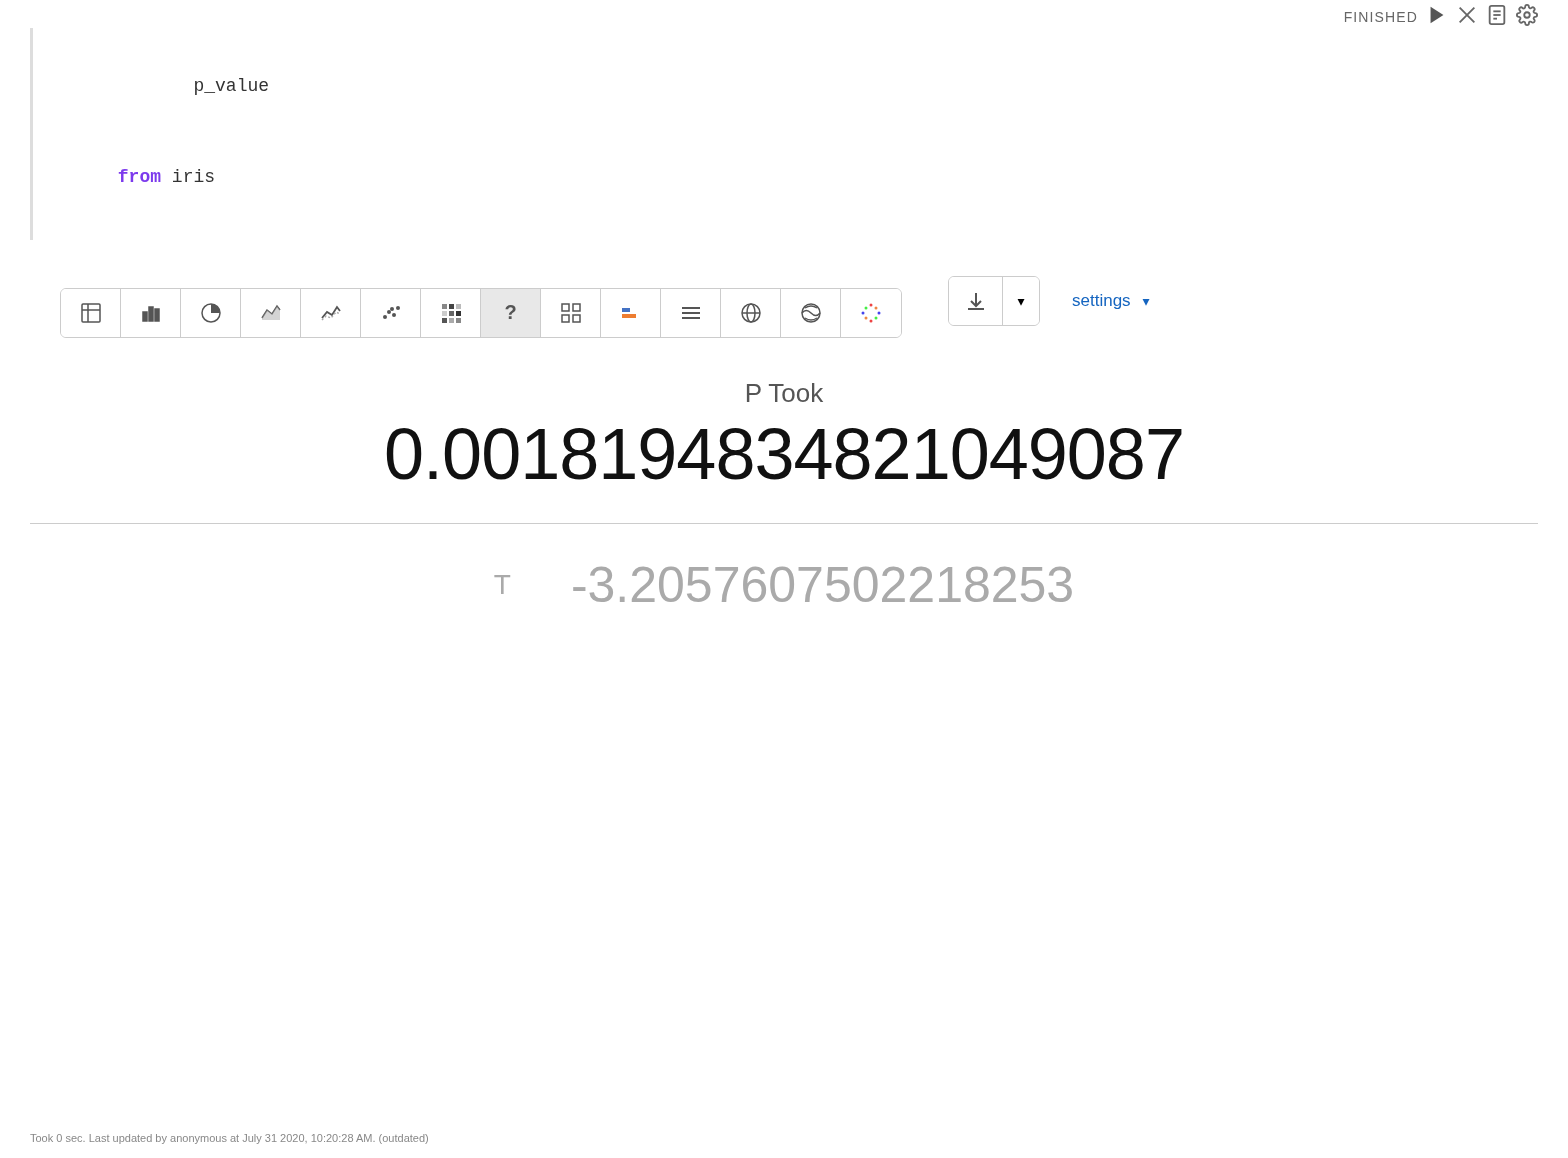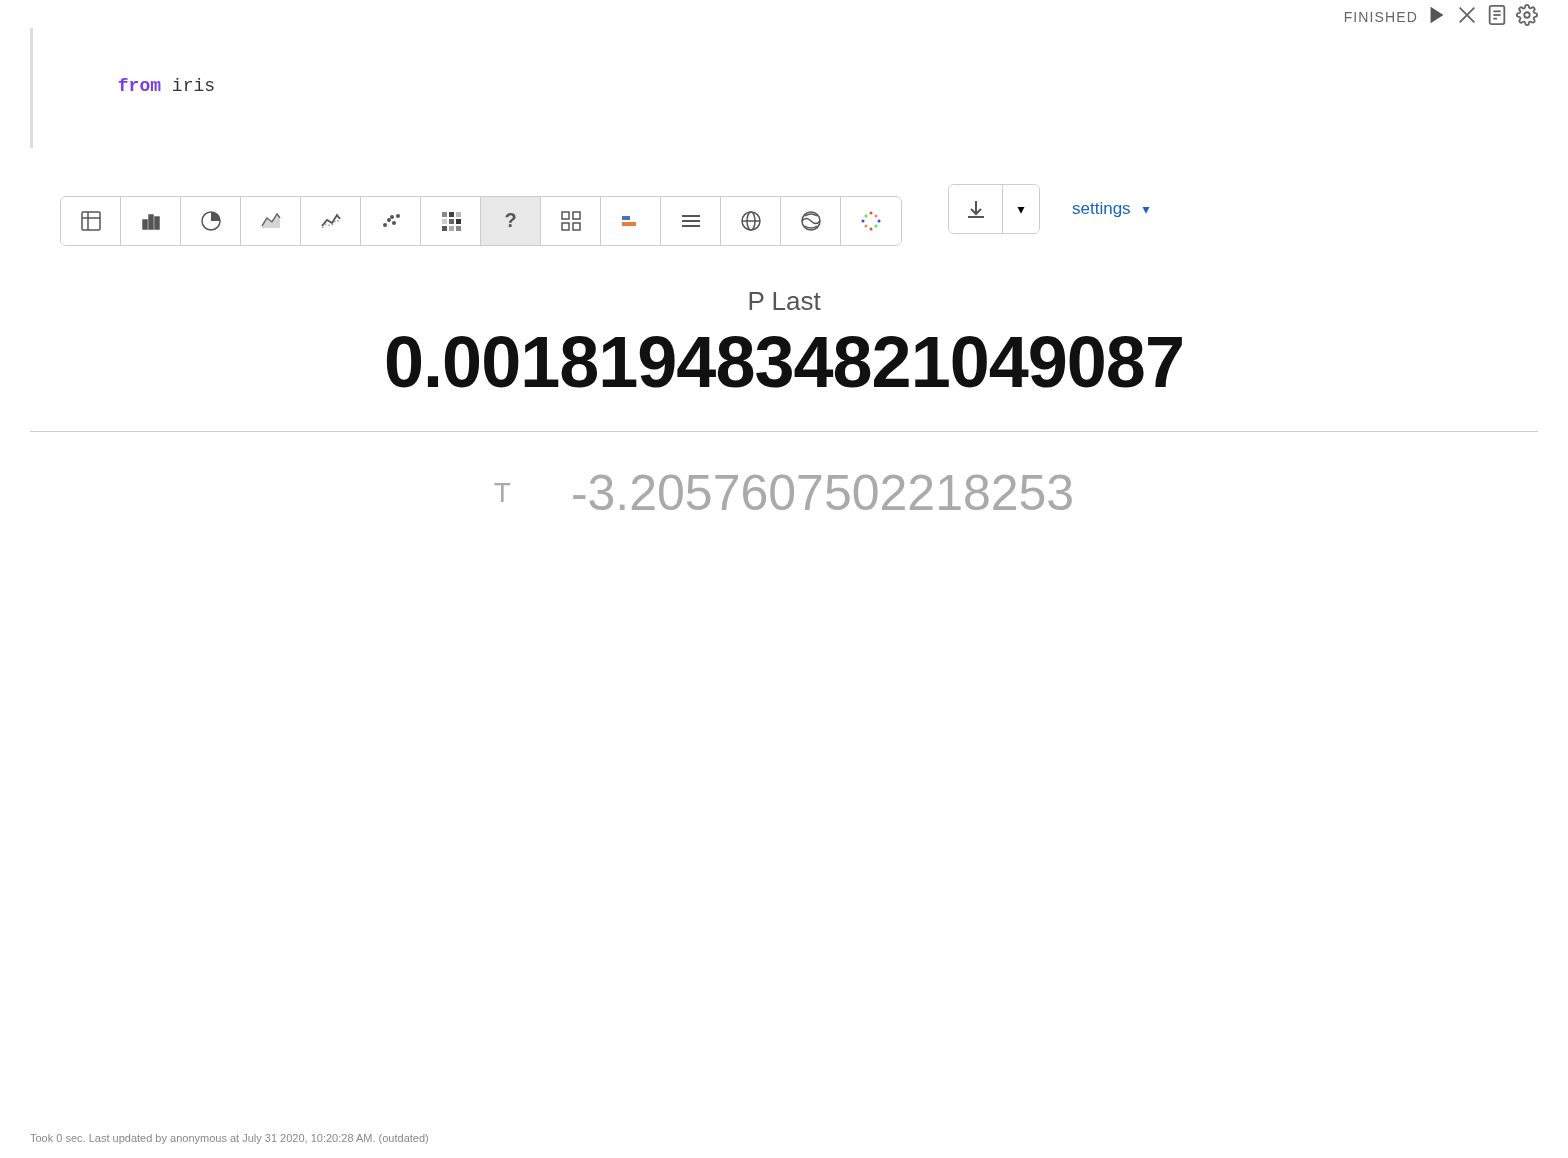--- a/index.html
+++ b/index.html
@@ -107,20 +107,23 @@
 
       <span style="cursor:pointer; color: #555;">
         <svg class="svg-icon" viewBox="0 0 24 24" fill="none" stroke="#666" stroke-width="2">
           <circle cx="12" cy="12" r="3"></circle>
           <path d="M19.4 15a1.65 1.65 0 00.33 1.82l.06.06a2 2 0 010 2.83 2 2 0 01-2.83 0l-.06-.06a1.65 1.65 0 00-1.82-.33 1.65 1.65 0 00-1 1.51V21a2 2 0 01-4 0v-.09A1.65 1.65 0 009 19.4a1.65 1.65 0 00-1.82.33l-.06.06a2 2 0 01-2.83-2.83l.06-.06A1.65 1.65 0 004.68 15a1.65 1.65 0 00-1.51-1H3a2 2 0 010-4h.09A1.65 1.65 0 004.6 9a1.65 1.65 0 00-.33-1.82l-.06-.06a2 2 0 012.83-2.83l.06.06A1.65 1.65 0 009 4.68a1.65 1.65 0 001-1.51V3a2 2 0 014 0v.09a1.65 1.65 0 001 1.51 1.65 1.65 0 001.82-.33l.06-.06a2 2 0 012.83 2.83l-.06.06A1.65 1.65 0 0019.4 9a1.65 1.65 0 001.51 1H21a2 2 0 010 4h-.09a1.65 1.65 0 00-1.51 1z"></path>
         </svg>
       </span>
     </div>
 
     <div class="code-line">
+      <span style="color:#333;">       p_value</span>
+    </div>
+    <div class="code-line">
       <span style="color:#7c3aed; font-weight:600;">from</span><span style="color:#333;"> iris</span>
     </div>
   </div>
 
   <div class="toolbar-row">
     <div class="chart-toolbar">
 
       <button class="chart-btn" title="Table">
         <svg width="22" height="22" viewBox="0 0 22 22" fill="none" stroke="#555" stroke-width="1.5">
           <rect x="2" y="2" width="18" height="18" rx="1"></rect>
@@ -253,22 +256,22 @@
       </button>
     </div>
 
     <button style="margin-left:16px; padding:0 16px; height:48px; background:none; border:none; cursor:pointer; display:flex; align-items:center; gap:12px;">
       <span style="color:#1565c0; font-size:17px; font-weight:500;">settings</span>
       <span style="color:#1565c0; font-size:14px;">▾</span>
     </button>
   </div>
 
   <div style="display:flex; flex-direction:column; align-items:center; margin-top:40px;">
-    <span style="font-size:26px; color:#555; font-weight:400;">P Last</span>
-    <span style="font-size:72px; color:#111; font-weight:700; letter-spacing:-1px; margin-top:4px;">0.0018194834821049087</span>
+    <span style="font-size:26px; color:#555; font-weight:400;">P Took</span>
+    <span style="font-size:72px; color:#111; font-weight:400; letter-spacing:-1px; margin-top:4px;">0.0018194834821049087</span>
   </div>
 
   <div style="width:calc(100% - 60px); height:1px; background:#ccc; margin: 28px 30px;"></div>
 
   <div style="display:flex; align-items:center; justify-content:center; gap:60px; margin-top:4px;">
     <span style="font-size:28px; color:#aaa; font-weight:400;">T</span>
     <span style="font-size:50px; color:#aaa; font-weight:400;">-3.2057607502218253</span>
   </div>
 
 </div>

